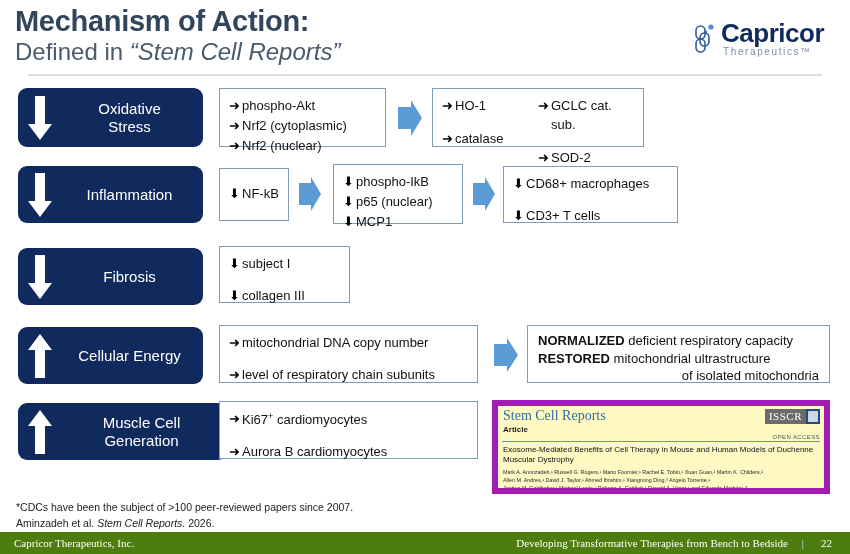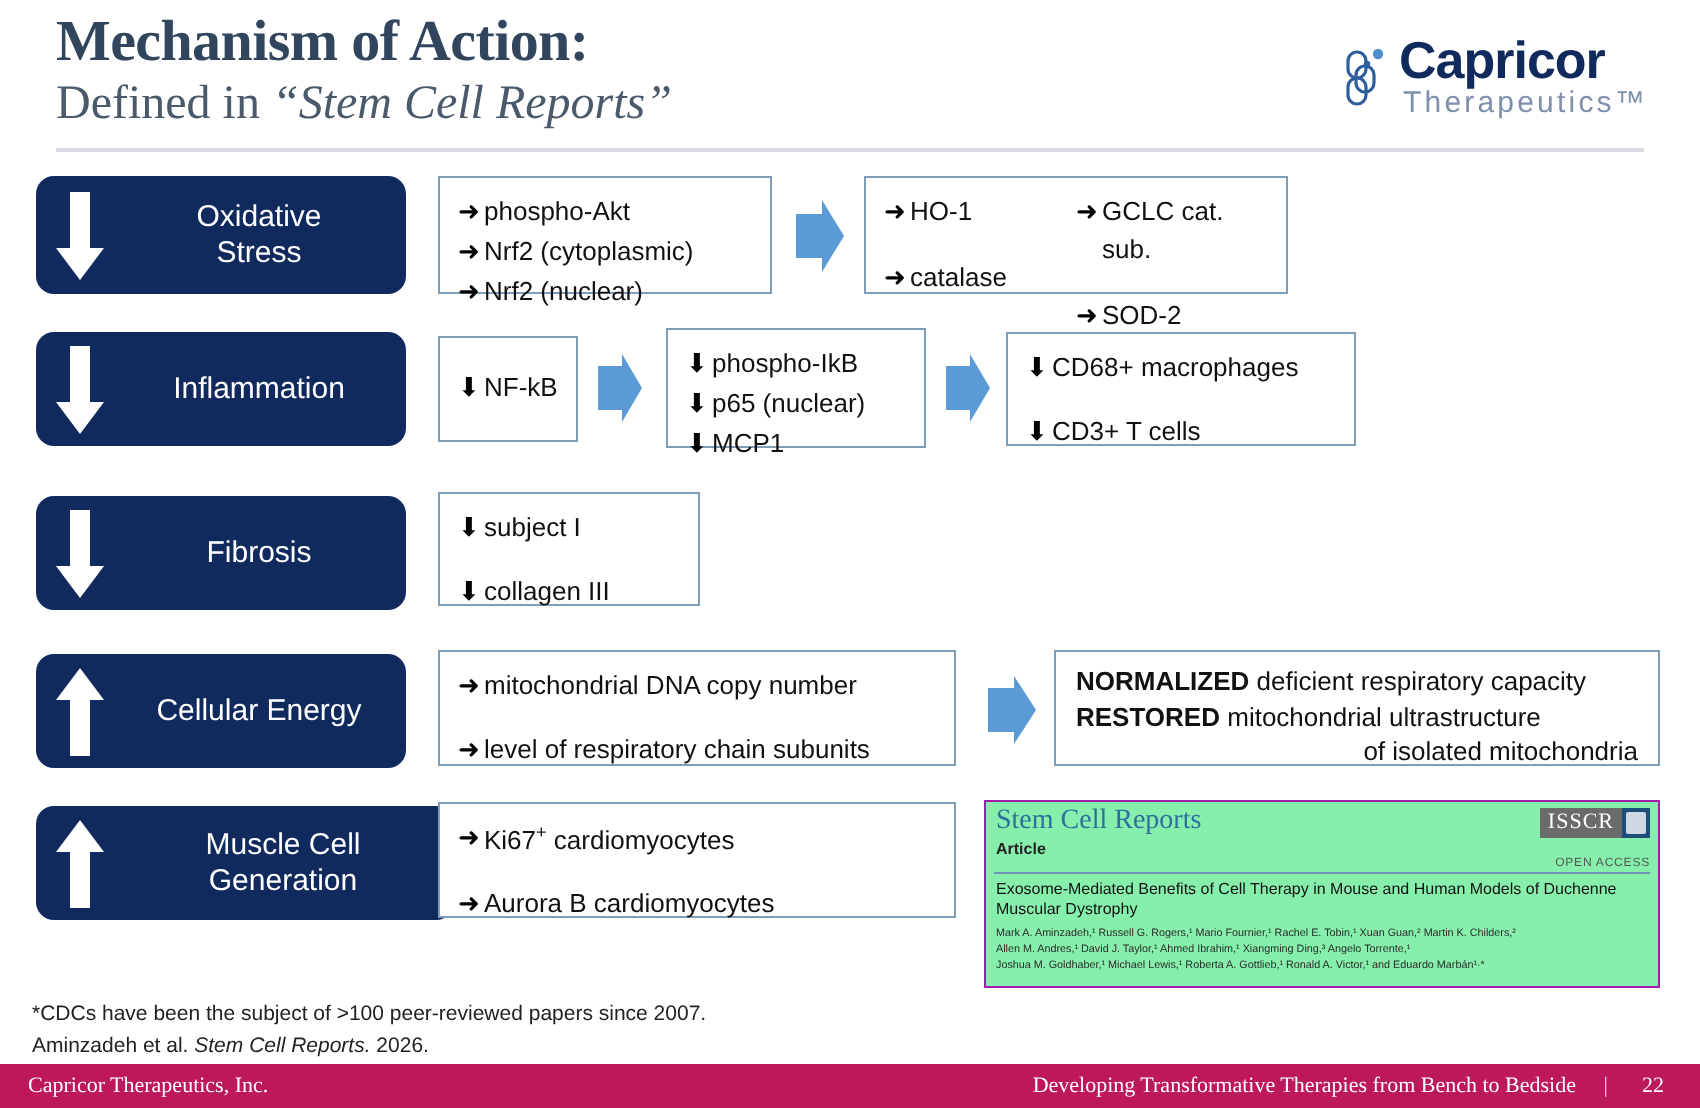--- a/index.html
+++ b/index.html
@@ -3,32 +3,32 @@
 <meta charset="utf-8">
 <style>
   html,body{margin:0;padding:0;}
   body{
     width:850px;height:554px;overflow:hidden;background:#ffffff;
     font-family:"Liberation Sans",sans-serif;color:#1d2b3a;position:relative;
   }
   .slide{position:relative;width:850px;height:554px;}
 
   
-  .hdr{position:absolute;left:28px;top:6px;font-family:Liberation Serif, serif;}
+  .hdr{position:absolute;left:15px;top:6px;}
   .hdr-l1{font-size:29px;font-weight:bold;color:#31465c;letter-spacing:-0.3px;line-height:1.06;}
   .hdr-l2{font-size:24px;color:#4a5a6b;line-height:1.12;margin-top:2px;}
   .hdr-l2 .ital{font-style:italic;}
   .rule{position:absolute;left:28px;top:74px;width:794px;height:2px;background:#d9dde1;}
 
   .logo{position:absolute;right:26px;top:14px;height:48px;display:flex;align-items:center;}
   .logo-mark{width:26px;height:36px;position:relative;margin-right:2px;}
   .logo-mark svg{display:block;}
   .logo-txt{display:flex;flex-direction:column;line-height:1;}
   .logo-main{font-size:26px;font-weight:bold;color:#102a5e;letter-spacing:-0.5px;}
-  .logo-sub{font-size:15px;color:#7f8fae;letter-spacing:1.6px;margin-top:1px;margin-left:2px;}
+  .logo-sub{font-size:10px;color:#7f8fae;letter-spacing:1.6px;margin-top:1px;margin-left:2px;}
   .cat{
     position:absolute;background:#102a5e;border-radius:9px;
     color:#ffffff;display:flex;align-items:center;
     font-size:15px;
   }
   .cat .lbl{flex:1;text-align:center;line-height:1.15;padding-left:4px;padding-right:10px;}
   .cat .bigarrow{width:44px;display:flex;align-items:center;justify-content:center;}
   .cat .bigarrow svg{display:block;}
 
   .box{
@@ -44,42 +44,42 @@
   .two-col{display:flex;}
   .two-col .c{flex:1;}
 
   .arw{position:absolute;}
   .arw svg{display:block;}
 
   .bold{font-weight:bold;}
   .indent-r{text-align:right;}
 
   
-  .jrnl{position:absolute;border:1px solid #a21caf;background:#86efac;box-sizing:border-box;overflow:hidden;}
+  .jrnl{position:absolute;border:6px solid #a21caf;background:#fef9c3;box-sizing:border-box;overflow:hidden;}
   .jrnl-top{display:flex;align-items:flex-start;justify-content:space-between;padding:3px 4px 0 5px;}
   .jrnl-name{font-size:14px;color:#2f6f9e;font-family:"Liberation Serif",serif;line-height:1;}
   .jrnl-art{font-size:8px;font-weight:bold;color:#222;margin-top:1px;padding-left:5px;}
   .isscr{display:flex;align-items:center;height:15px;}
   .isscr-txt{background:#6b6b6b;color:#fff;font-family:"Liberation Serif",serif;font-size:11px;
     padding:0 4px;line-height:15px;letter-spacing:0.5px;}
   .isscr-mk{width:14px;height:15px;background:#1f4e79;position:relative;}
   .isscr-mk:after{content:"";position:absolute;left:2px;top:2px;width:10px;height:11px;
     background:#cdd8e4;border-radius:1px;}
   .oa{font-size:6px;color:#555;text-align:right;padding-right:4px;letter-spacing:0.4px;}
   .jrnl-rule{height:1px;background:#6f93b4;margin:1px 4px 0 4px;}
   .jrnl-title{font-size:8px;color:#111;padding:3px 6px 2px 5px;line-height:1.28;font-family:"Liberation Sans",sans-serif;}
   .jrnl-auth{padding:2px 5px 0 5px;}
   .jrnl-auth div{font-size:5.4px;color:#2b2b2b;line-height:1.45;white-space:nowrap;}
 
   
   .fnote{position:absolute;left:16px;top:500px;font-size:10.5px;color:#222;line-height:1.5;}
   .fnote .it{font-style:italic;}
 
   
-  .foot{position:absolute;left:0;bottom:0;width:850px;height:22px;background:#be185d;
+  .foot{position:absolute;left:0;bottom:0;width:850px;height:22px;background:#4d7c0f;
     display:flex;align-items:center;color:#ffffff;font-family:"Liberation Serif",serif;font-size:11px;margin-top:44px;}
   .foot .fl{position:absolute;left:14px;}
   .foot .fc{position:absolute;right:62px;}
   .foot .fd{position:absolute;right:46px;color:#cfe1f3;}
   .foot .fr{position:absolute;right:18px;}
 </style>
 </head>
 <body>
 
 <div class="slide">

